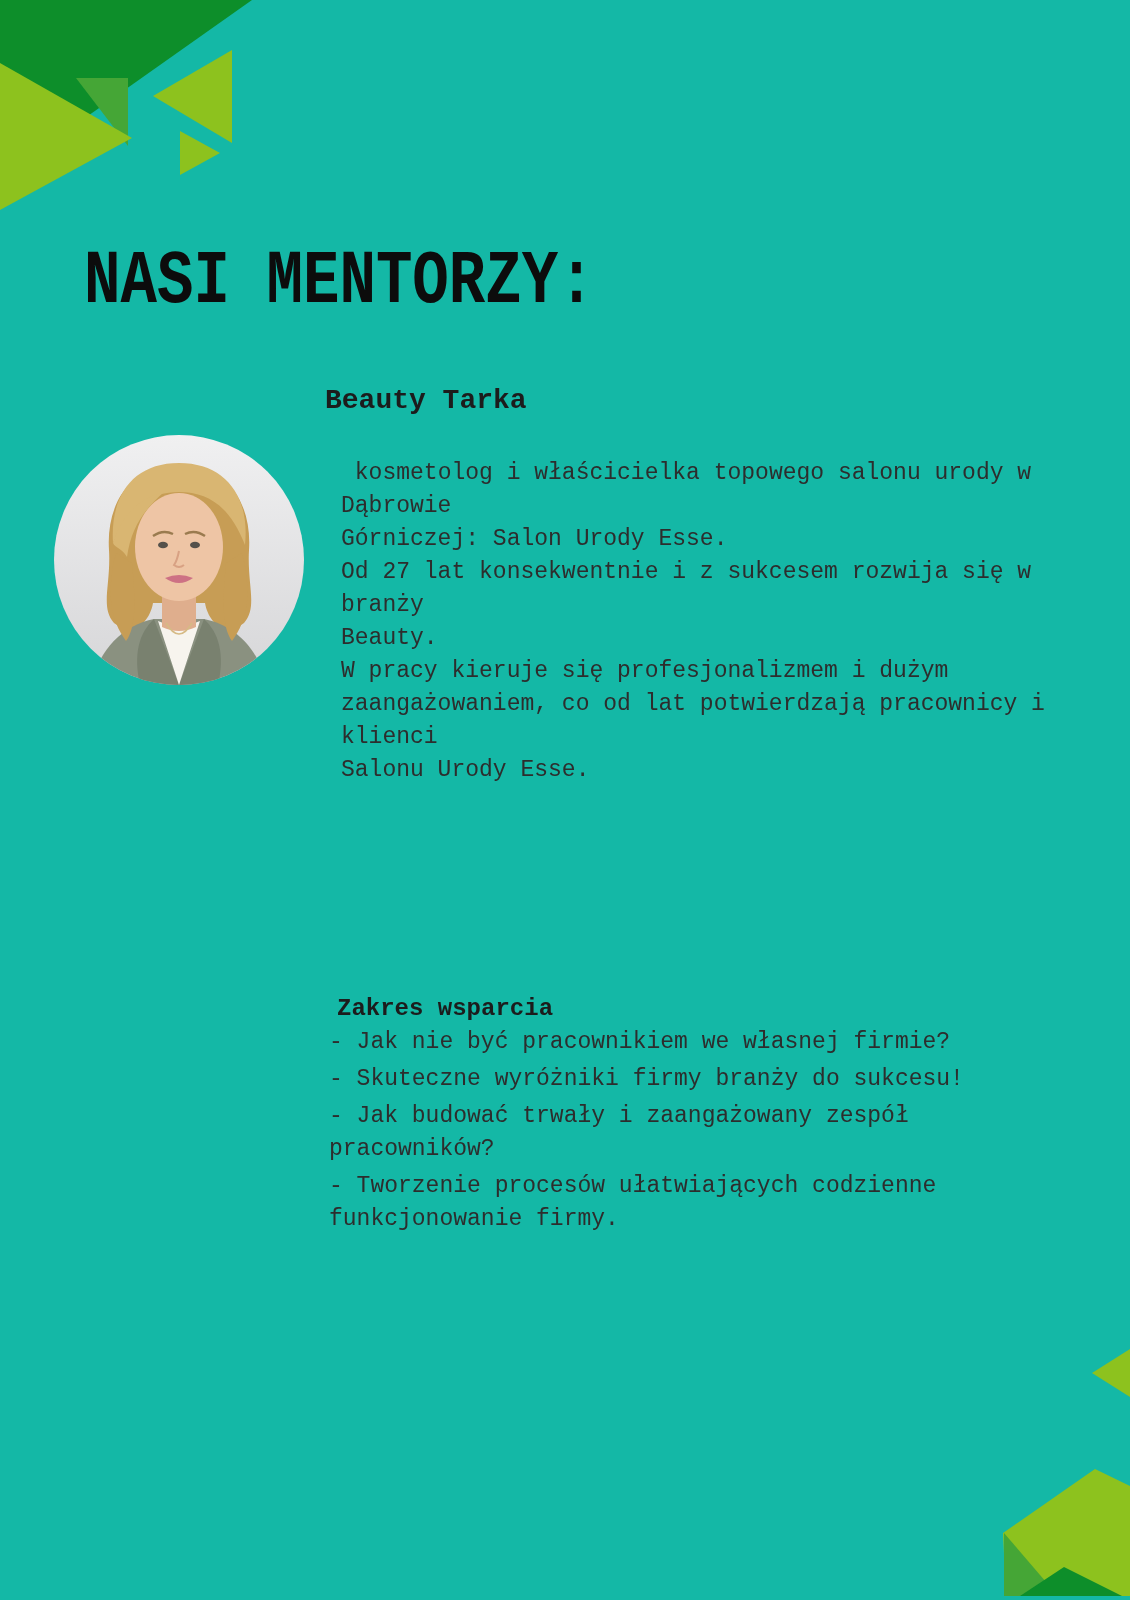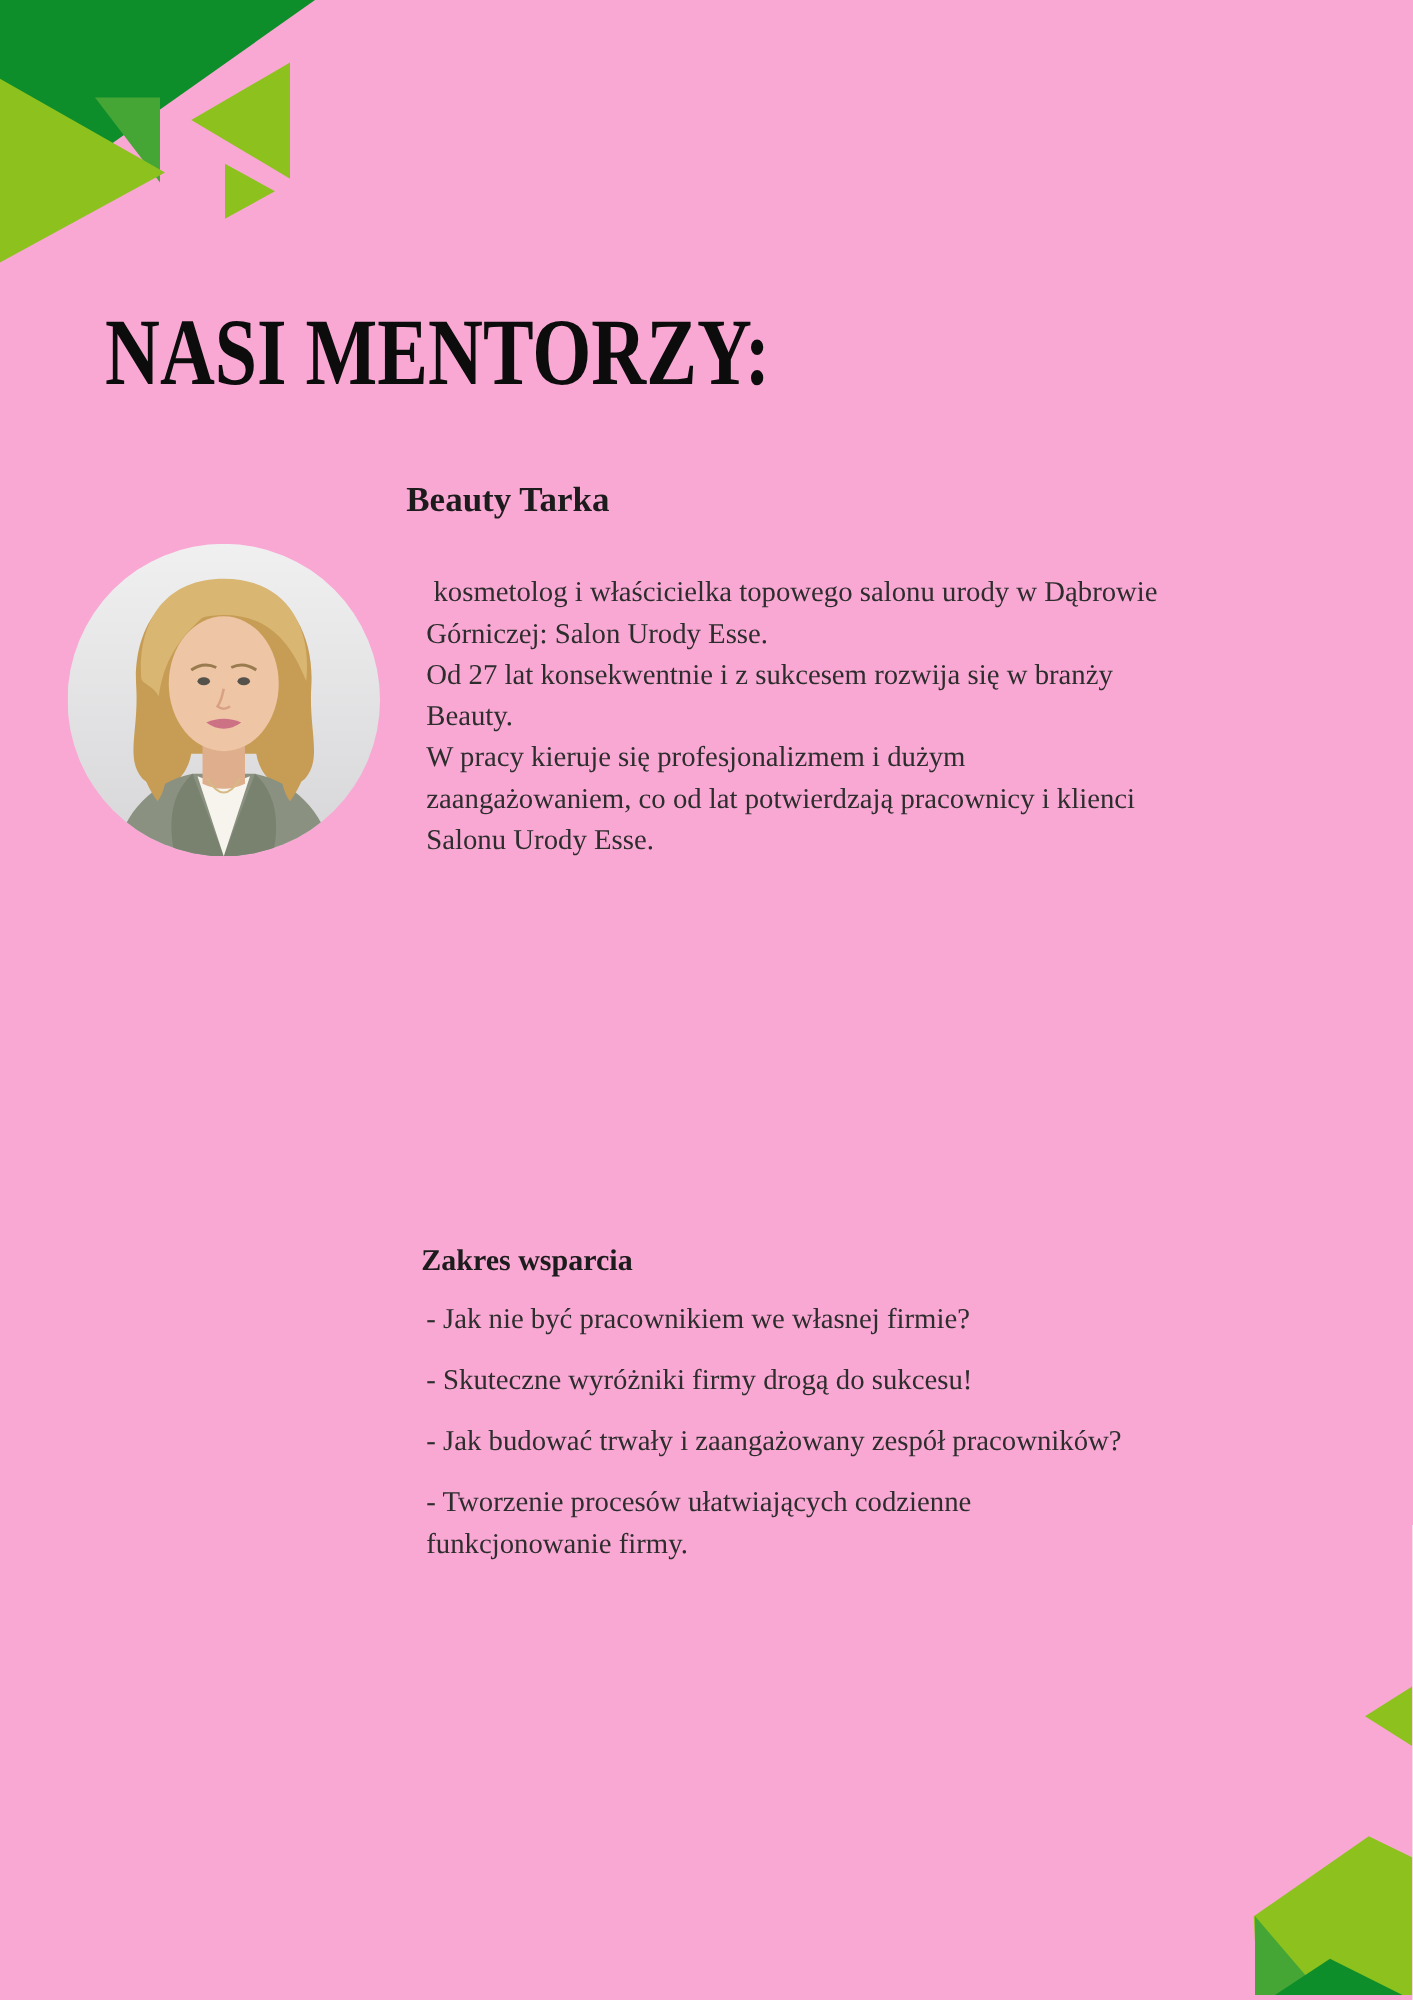--- a/index.html
+++ b/index.html
@@ -1,22 +1,22 @@
 <!DOCTYPE html>
 <html lang="pl"><head>
 <meta charset="utf-8">
 <style>
   html, body { margin: 0; padding: 0; background: #ffffff; }
   .page {
     position: relative;
     width: 1130px;
     height: 1600px;
-    background: #f9a8d4;
+    background: #14b8a6;
     overflow: hidden;
-    font-family: Liberation Serif, serif;
+    font-family: Liberation Mono, monospace;
   }
   .deco { position: absolute; display: block; }
   .deco-top { left: 0; top: 0; }
   .deco-bottom { left: 990px; top: 1340px; }
 
   .hero-title {
     position: absolute;
     left: 84px;
     top: 244px;
     margin: 0;
@@ -72,21 +72,21 @@
     font-weight: 700;
     color: #1c1c1c;
   }
   .support-list {
     position: absolute;
     left: 325px;
     top: 1022px;
     width: 730px;
   }
   .support-item {
-    margin: 16px;
+    margin: 4px;
     font-size: 23px;
     line-height: 33px;
     color: #2d2d2d;
     white-space: pre-wrap;
   }
 </style>
 </head>
 <body>
 
 <div class="page">
@@ -142,21 +142,21 @@
 Górniczej: Salon Urody Esse.
 Od 27 lat konsekwentnie i z sukcesem rozwija się w branży
 Beauty.
 W pracy kieruje się profesjonalizmem i dużym
 zaangażowaniem, co od lat potwierdzają pracownicy i klienci
 Salonu Urody Esse.</p>
 
   <h3 class="support-heading">Zakres wsparcia</h3>
   <div class="support-list">
     <p class="support-item">- Jak nie być pracownikiem we własnej firmie?</p>
-    <p class="support-item">- Skuteczne wyróżniki firmy drogą do sukcesu!</p>
+    <p class="support-item">- Skuteczne wyróżniki firmy branży do sukcesu!</p>
     <p class="support-item">- Jak budować trwały i zaangażowany zespół pracowników?</p>
     <p class="support-item">- Tworzenie procesów ułatwiających codzienne
 funkcjonowanie firmy.</p>
   </div>
 
   <svg class="deco deco-bottom" width="140" height="260" viewBox="0 0 140 260" aria-hidden="true">
     <polygon points="102,33 140,9 140,57" fill="#8dc21e"></polygon>
     <polygon points="13,193 105,129 140,146 140,256 16,256" fill="#8dc21e"></polygon>
     <polygon points="14,193 14,256 68,256" fill="#45a636"></polygon>
     <polygon points="74,227 30,256 132,256" fill="#0d8e2a"></polygon>

